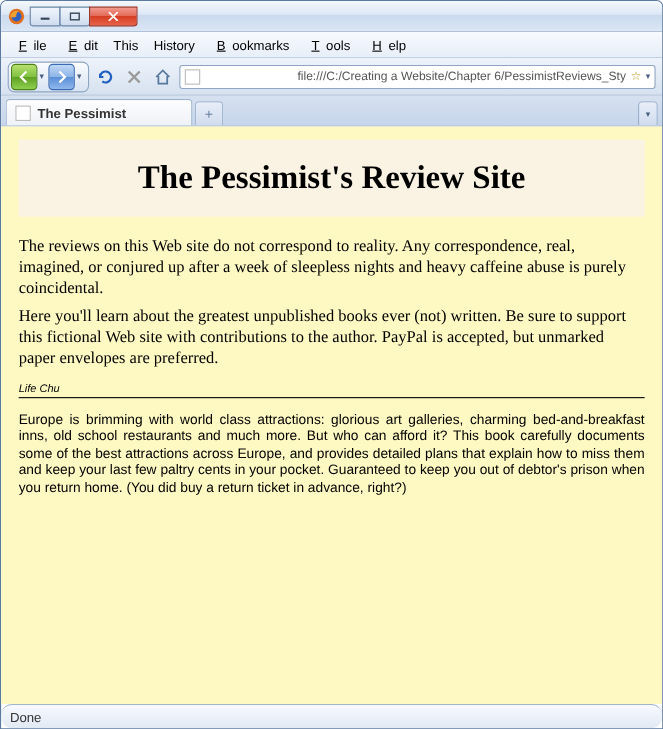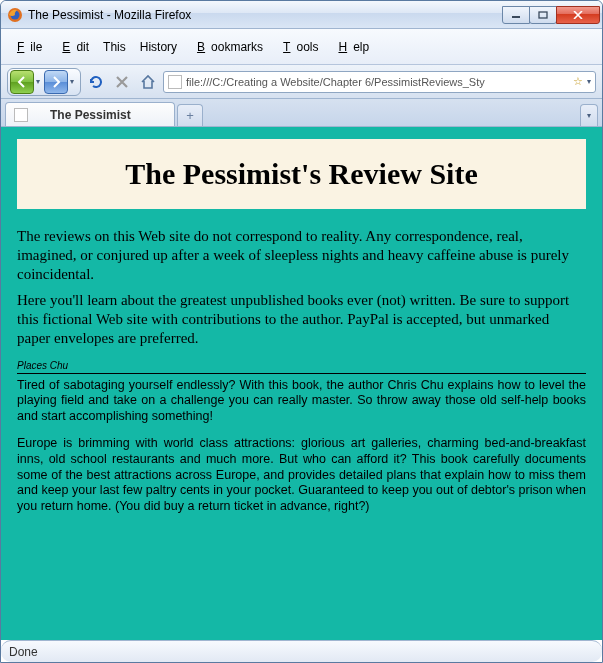--- a/index.html
+++ b/index.html
@@ -38,21 +38,21 @@
 }
 .win-btn.min { border-radius: 0 0 0 3px; }
 .win-btn.close {
   width: 44px;
   background: linear-gradient(to bottom, #f29a8e 0%, #e36b5a 45%, #d43c20 46%, #e8624a 100%);
   border-color: #a03020;
   color: #fff;
   border-radius: 0 0 3px 0;
 }
 .menubar {
-  height: 36px;
+  height: 24px;
   background: linear-gradient(to bottom, #f7fafe, #e8eef8);
   border-bottom: 1px solid #b5c5dc;
   display: flex; align-items: center;
   padding: 0 4px;
   gap: 2px;
 }
 .menubar span { padding: 2px 6px; font-size: 12px; }
 .menubar span .ul { text-decoration: underline; }
 .toolbar {
   height: 34px;
@@ -87,42 +87,42 @@
 .tool-btn.stop { color: #808080; }
 .tool-btn.home { color: #5878a0; }
 .url-bar {
   flex: 1; height: 22px;
   background: #fff;
   border: 1px solid #8fa6c2;
   border-radius: 3px;
   display: flex; align-items: center;
   padding: 0 4px; gap: 4px;
   font-size: 11px; color: #555;
-  overflow: hidden; white-space: nowrap;
+  overflow: hidden; white-space: nowrap; text-align: right;
 }
 .url-bar .page-icon { width: 14px; height: 14px; border: 1px solid #bbb; background: #fff; flex-shrink: 0; }
 .url-bar .url-text { flex: 1; overflow: hidden; text-overflow: clip; }
 .url-bar .star { color: #c8a030; flex-shrink: 0; }
 .url-bar .drop { font-size: 8px; color: #4a6080; flex-shrink: 0; }
 .tabstrip {
   height: 28px;
   background: linear-gradient(to bottom, #d6e1f0, #c6d5ea);
   border-bottom: 1px solid #a0b5d0;
   display: flex; align-items: flex-end;
   padding: 0 4px;
 }
 .tab {
   height: 24px;
   min-width: 170px;
   background: linear-gradient(to bottom, #fdfdfd, #eef2f8);
   border: 1px solid #9ab0cc;
   border-bottom: none;
   border-radius: 4px 4px 0 0;
   display: flex; align-items: center;
-  padding: 0 8px; gap: 22px;
+  padding: 0 8px; gap: 6px;
   font-size: 12px; font-weight: bold; color: #333;
   margin-right: 2px;
 }
 .tab .page-icon { width: 14px; height: 14px; border: 1px solid #bbb; background: #fff; }
 .newtab {
   width: 26px; height: 22px;
   background: linear-gradient(to bottom, #e8eef8, #d0dcee);
   border: 1px solid #9ab0cc;
   border-bottom: none;
   border-radius: 4px 4px 0 0;
@@ -133,21 +133,21 @@
 .tabstrip-menu {
   width: 18px; height: 22px;
   background: linear-gradient(to bottom, #e8eef8, #d0dcee);
   border: 1px solid #9ab0cc; border-bottom: none;
   border-radius: 4px 4px 0 0;
   display: flex; align-items: center; justify-content: center;
   font-size: 8px; color: #4a6080;
 }
 .viewport {
   flex: 1;
-  background: #14b8a6;
+  background: #fef9c3;
   overflow: auto;
   padding: 12px 16px;
 }
 .banner {
   background: #faf3e3;
   padding: 18px 10px;
   text-align: center;
   margin-bottom: 18px;
 }
 .banner h1 {
@@ -196,21 +196,20 @@
 </style>
 </head>
 <body>
 
 <div class="titlebar">
   <svg class="app-icon" viewBox="0 0 16 16">
       <circle cx="8" cy="8" r="7" fill="#e07020"></circle>
       <circle cx="8" cy="8" r="4.5" fill="#3060c0"></circle>
       <path d="M2 8 Q4 2 10 3 Q7 6 8 8 Q5 10 2 8" fill="#f0a030"></path>
     </svg>
-  <span class="title">The Pessimist - Mozilla Firefox</span>
   <div class="win-btns">
     <div class="win-btn min">
         <svg width="10" height="8">
           <rect x="1" y="5" width="8" height="2" fill="#3a4a5c"></rect>
         </svg>
       </div>
     <div class="win-btn">
         <svg width="10" height="8">
           <rect x="1" y="1" width="8" height="6" fill="none" stroke="#3a4a5c" stroke-width="1.3"></rect>
         </svg>
@@ -284,22 +283,21 @@
 
 <div class="viewport">
   <div class="banner">
     <h1>The Pessimist's Review Site</h1>
   </div>
   <div class="intro">
     <p>The reviews on this Web site do not correspond to reality. Any correspondence, real, imagined, or conjured up after a week of sleepless nights and heavy caffeine abuse is purely coincidental.</p>
     <p>Here you'll learn about the greatest unpublished books ever (not) written. Be sure to support this fictional Web site with contributions to the author. PayPal is accepted, but unmarked paper envelopes are preferred.</p>
   </div>
   <div class="review">
-    <div class="author">Places Chu</div>
-    <p>Tired of sabotaging yourself endlessly? With this book, the author Chris Chu explains how to level the playing field and take on a challenge you can really master. So throw away those old self-help books and start accomplishing something!</p>
+    <div class="author">Life Chu</div>
   </div>
   <div class="review">
     <p>Europe is brimming with world class attractions: glorious art galleries, charming bed-and-breakfast inns, old school restaurants and much more. But who can afford it? This book carefully documents some of the best attractions across Europe, and provides detailed plans that explain how to miss them and keep your last few paltry cents in your pocket. Guaranteed to keep you out of debtor's prison when you return home. (You did buy a return ticket in advance, right?)</p>
   </div>
 </div>
 
 <div class="statusbar">
   <span>Done</span>
 </div>
 

